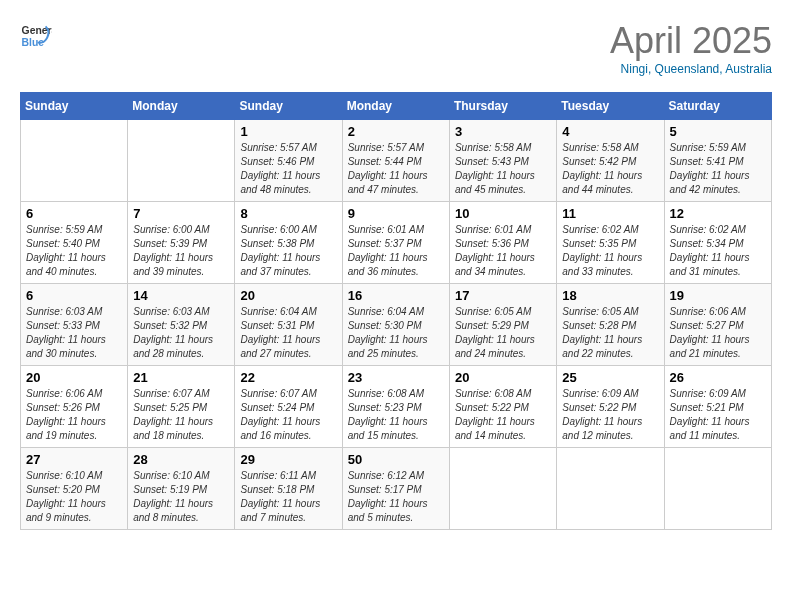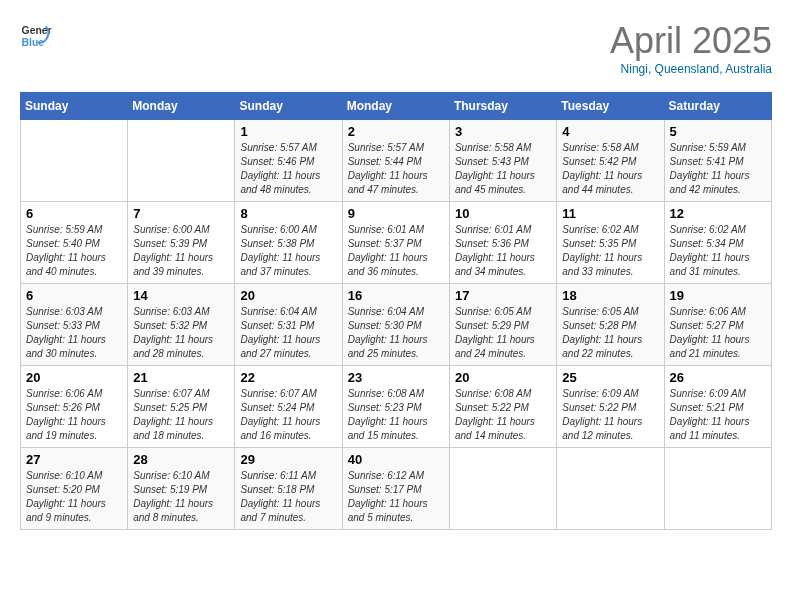--- a/index.html
+++ b/index.html
@@ -288,21 +288,21 @@
 Sunset: 5:19 PM
 Daylight: 11 hours and 8 minutes.</div>
         </td>
         <td>
           <span class="day-num">29</span>
           <div class="day-info" style="white-space: pre-line;">Sunrise: 6:11 AM
 Sunset: 5:18 PM
 Daylight: 11 hours and 7 minutes.</div>
         </td>
         <td>
-          <span class="day-num">40</span>
+          <span class="day-num">50</span>
           <div class="day-info" style="white-space: pre-line;">Sunrise: 6:12 AM
 Sunset: 5:17 PM
 Daylight: 11 hours and 5 minutes.</div>
         </td>
         <td class="empty-cell"></td>
         <td class="empty-cell"></td>
         <td class="empty-cell"></td>
       </tr>
     </tbody>
 </table>

